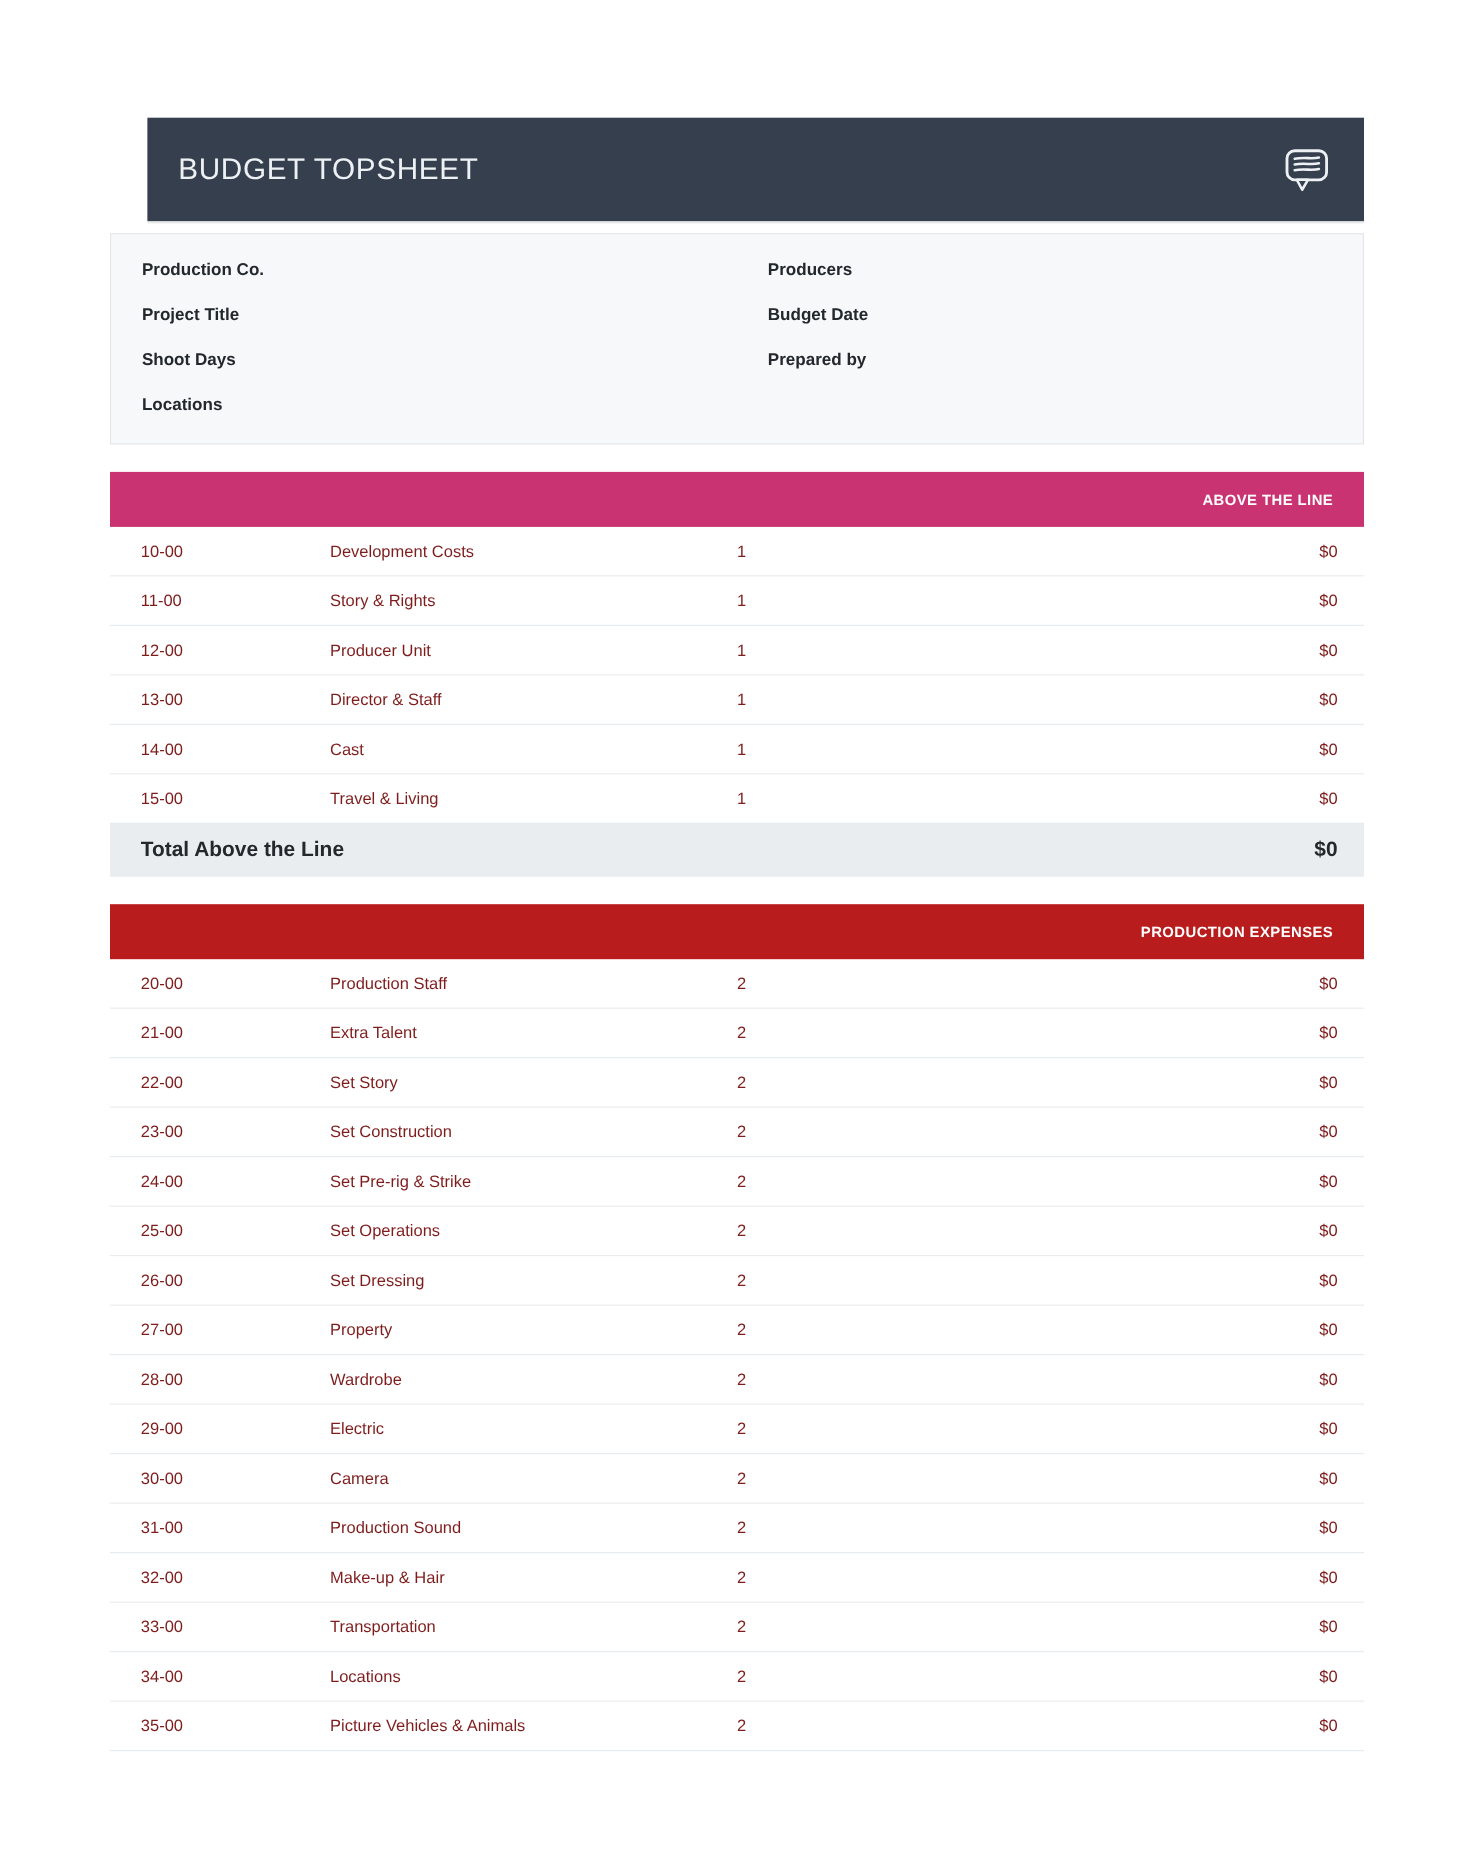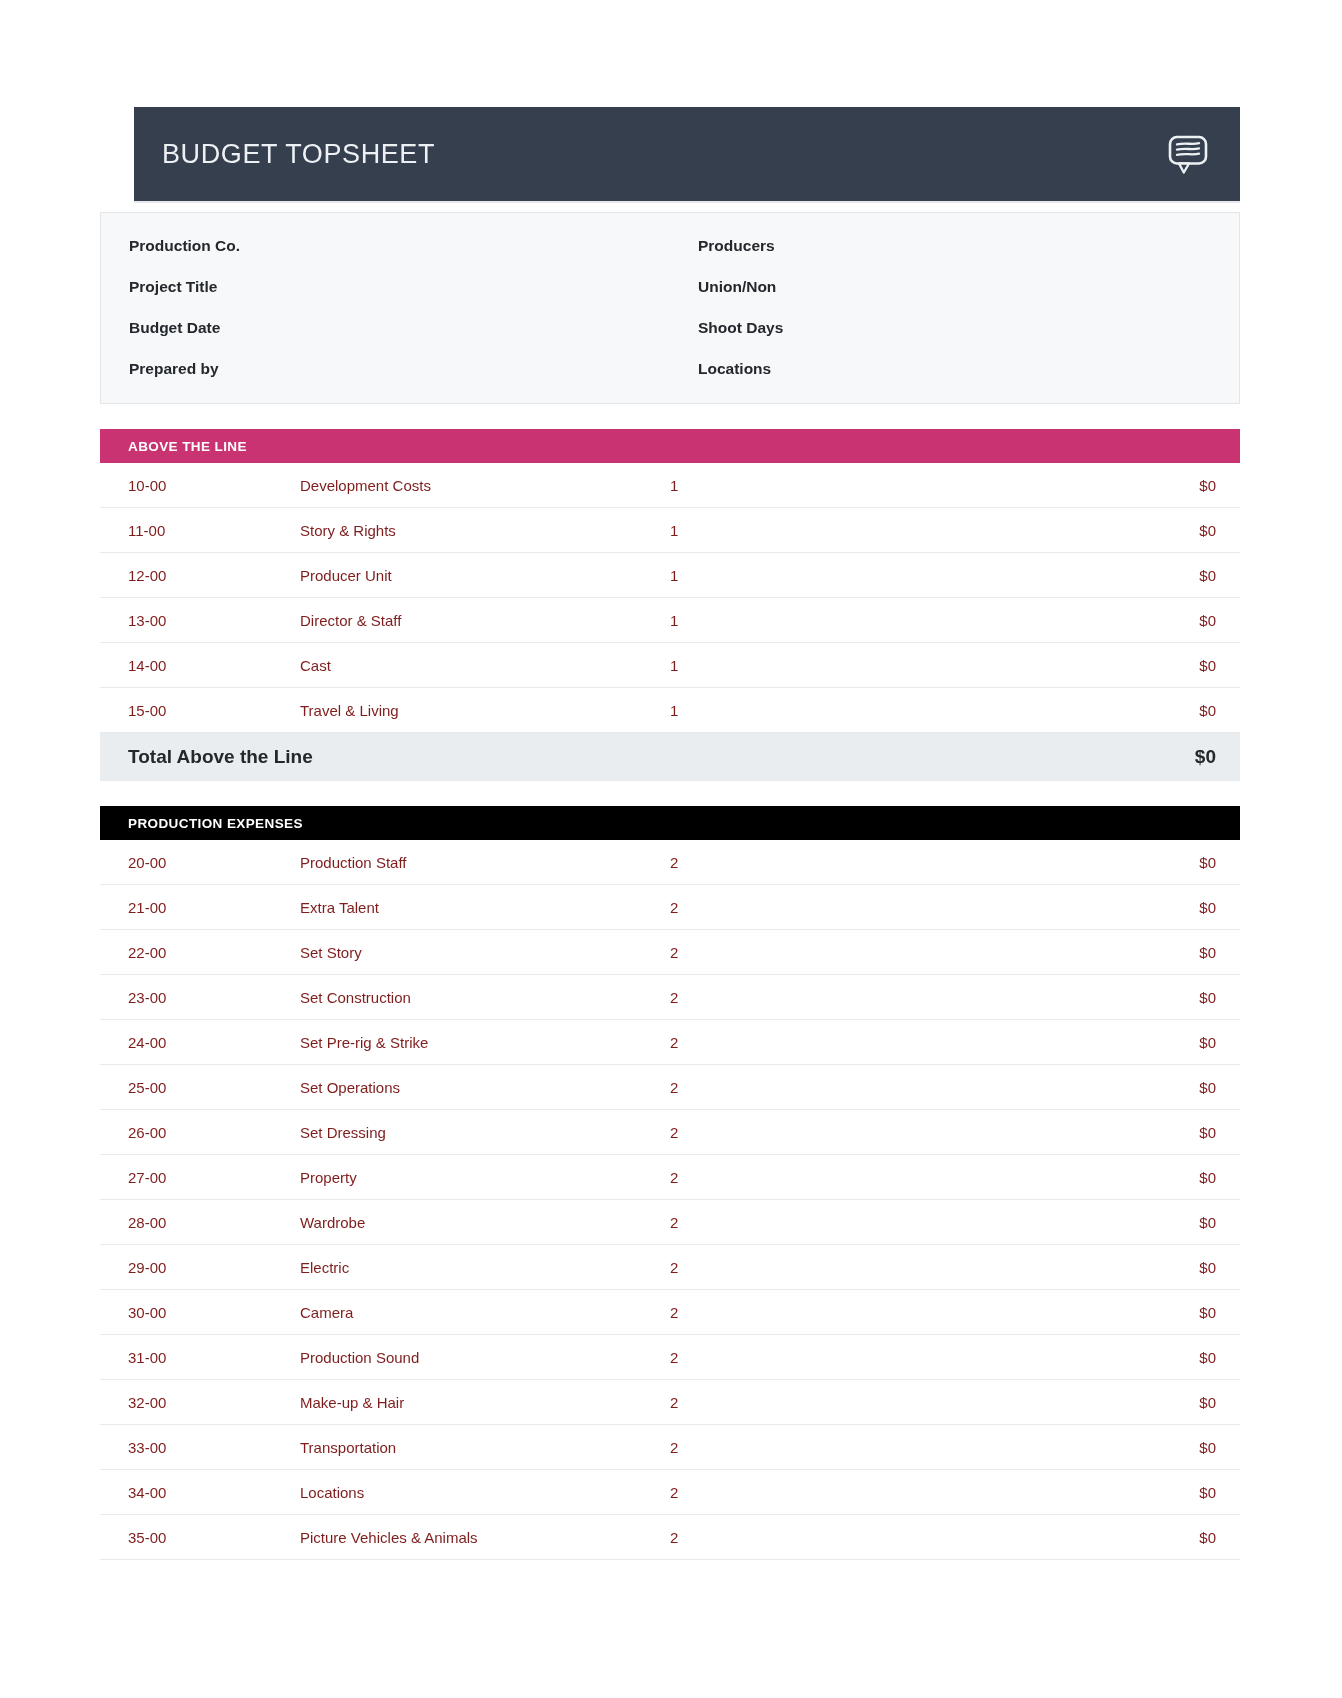--- a/index.html
+++ b/index.html
@@ -47,30 +47,31 @@
     align-items: center;
     padding-left: 28px;
     font-size: 15.5px;
     font-weight: 700;
     color: #23282d;
   }
 
   
   .section { margin-top: 25px; }
   .section-header {
-    height: 34px;
+    height: 50px;
     display: flex;
     align-items: center;
     padding: 0 28px;
     box-sizing: border-box;
     color: #ffffff;
     font-size: 13.5px;
     font-weight: 700;
     letter-spacing: 0.4px;
     text-transform: uppercase;
+    justify-content: flex-end;
   }
   .budget-row {
     display: grid;
     grid-template-columns: 172px 370px 1fr 140px;
     align-items: center;
     height: 44px;
     padding: 0 24px 0 28px;
     box-sizing: content-box;
     border-bottom: 1px solid #e7eaed;
     font-size: 15px;
@@ -106,21 +107,20 @@
         <path d="M13 31.5 L 23 31.5 L 17.8 40.5 Z" fill="#353f4e" stroke="#eef1f4" stroke-width="2.3" stroke-linejoin="round"></path>
       </svg>
     </span>
   </header>
 
   <section class="info-panel">
     <div class="info-grid" id="info-grid">
         <div class="info-cell">Production Co.</div>
         <div class="info-cell">Producers</div>
         <div class="info-cell">Project Title</div>
-        <div class="info-cell">Union/Non</div>
         <div class="info-cell">Budget Date</div>
         <div class="info-cell">Shoot Days</div>
         <div class="info-cell">Prepared by</div>
         <div class="info-cell">Locations</div>
       </div>
   </section>
 
   <div id="sections">
   <section class="section">
     <div class="section-header" style="background: rgb(201, 51, 114);">
@@ -170,21 +170,21 @@
   </div>
 
   <div class="total-row">
     <span>Total Above the Line</span>
     <span class="amount">$0</span>
   </div>
 </div>
   </section>
 
   <section class="section">
-    <div class="section-header" style="background: #000000;">
+    <div class="section-header" style="background: #b91c1c;">
       <span>PRODUCTION EXPENSES</span>
     </div>
     <div class="section-rows">
   <div class="budget-row">
     <span class="code">20-00</span>
     <span class="label">Production Staff</span>
     <span class="qty">2</span>
     <span class="amount">$0</span>
   </div>
 

